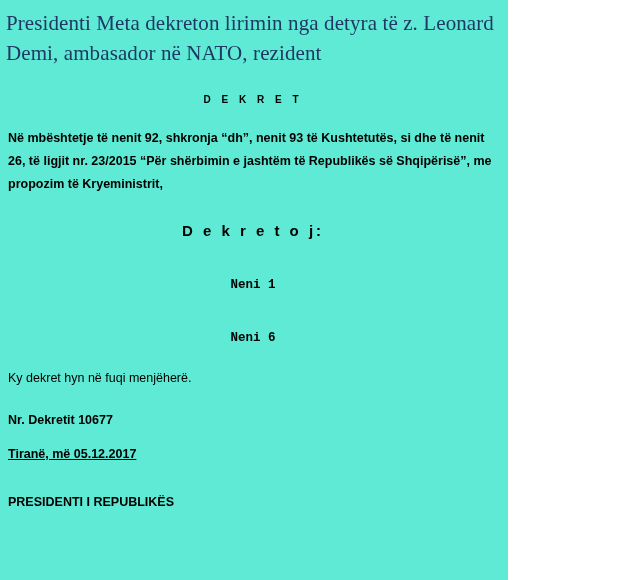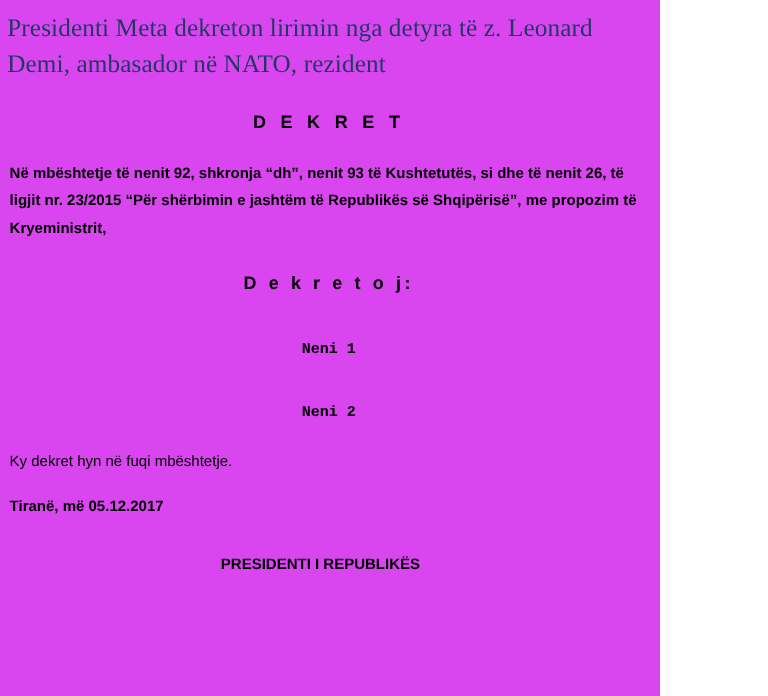--- a/index.html
+++ b/index.html
@@ -8,44 +8,44 @@
     background: #ffffff;
   }
   body {
     width: 640px;
     height: 580px;
     overflow: hidden;
     font-family: "Liberation Sans", sans-serif;
     color: #000000;
   }
   .page {
-    width: 550px;
+    width: 508px;
     height: 580px;
     position: relative;
-    background: #d946ef;
+    background: #5eead4;
     box-sizing: border-box;
   }
   .headline {
     font-family: "Liberation Serif", serif;
     color: #1f3864;
     font-size: 21px;
     line-height: 30px;
     font-weight: 400;
     padding: 8px 14px 0 6px;
     letter-spacing: 0.1px;
   }
   .doc-body {
     padding: 0 10px 0 8px;
     margin-top: 14px;
   }
   .center {
     text-align: center;
   }
   .spaced-title {
-    font-size: 15px;
+    font-size: 10px;
     font-weight: bold;
     letter-spacing: 4px;
     margin-top: 26px;
   }
   .subtitle {
     font-size: 12px;
     font-weight: bold;
     letter-spacing: 0.3px;
     margin-top: 22px;
   }
@@ -80,23 +80,24 @@
   }
   .meta {
     font-size: 12.5px;
     font-weight: bold;
     margin-top: 24px;
   }
   .meta2 {
     font-size: 12.5px;
     font-weight: bold;
     margin-top: 20px;
+    text-decoration: underline;
   }
   .sign {
-    text-align: center;
+    text-align: left;
     font-size: 12.5px;
     font-weight: bold;
     margin-top: 34px;
     padding-right: 14px;
   }
 </style>
 </head>
 <body>
 
 <div class="page">
@@ -108,23 +109,24 @@
     <div class="center spaced-title">D E K R E T</div>
 
 
     <div class="para">Në mbështetje të nenit 92, shkronja “dh”, nenit 93 të Kushtetutës, si dhe të nenit 26, të ligjit nr. 23/2015 “Për shërbimin e jashtëm të Republikës së Shqipërisë”, me propozim të Kryeministrit,</div>
 
     <div class="center dekretoj">D e k r e t o j:</div>
 
     <div class="center neni">Neni 1</div>
 
 
-    <div class="center neni">Neni 2</div>
+    <div class="center neni">Neni 6</div>
 
-    <div class="short-para">Ky dekret hyn në fuqi mbështetje.</div>
+    <div class="short-para">Ky dekret hyn në fuqi menjëherë.</div>
 
+    <div class="meta">Nr. Dekretit 10677</div>
 
     <div class="meta2">Tiranë, më 05.12.2017</div>
 
     <div class="sign">PRESIDENTI I REPUBLIKËS</div>
 
   </div>
 </div>
 
 </body></html>

